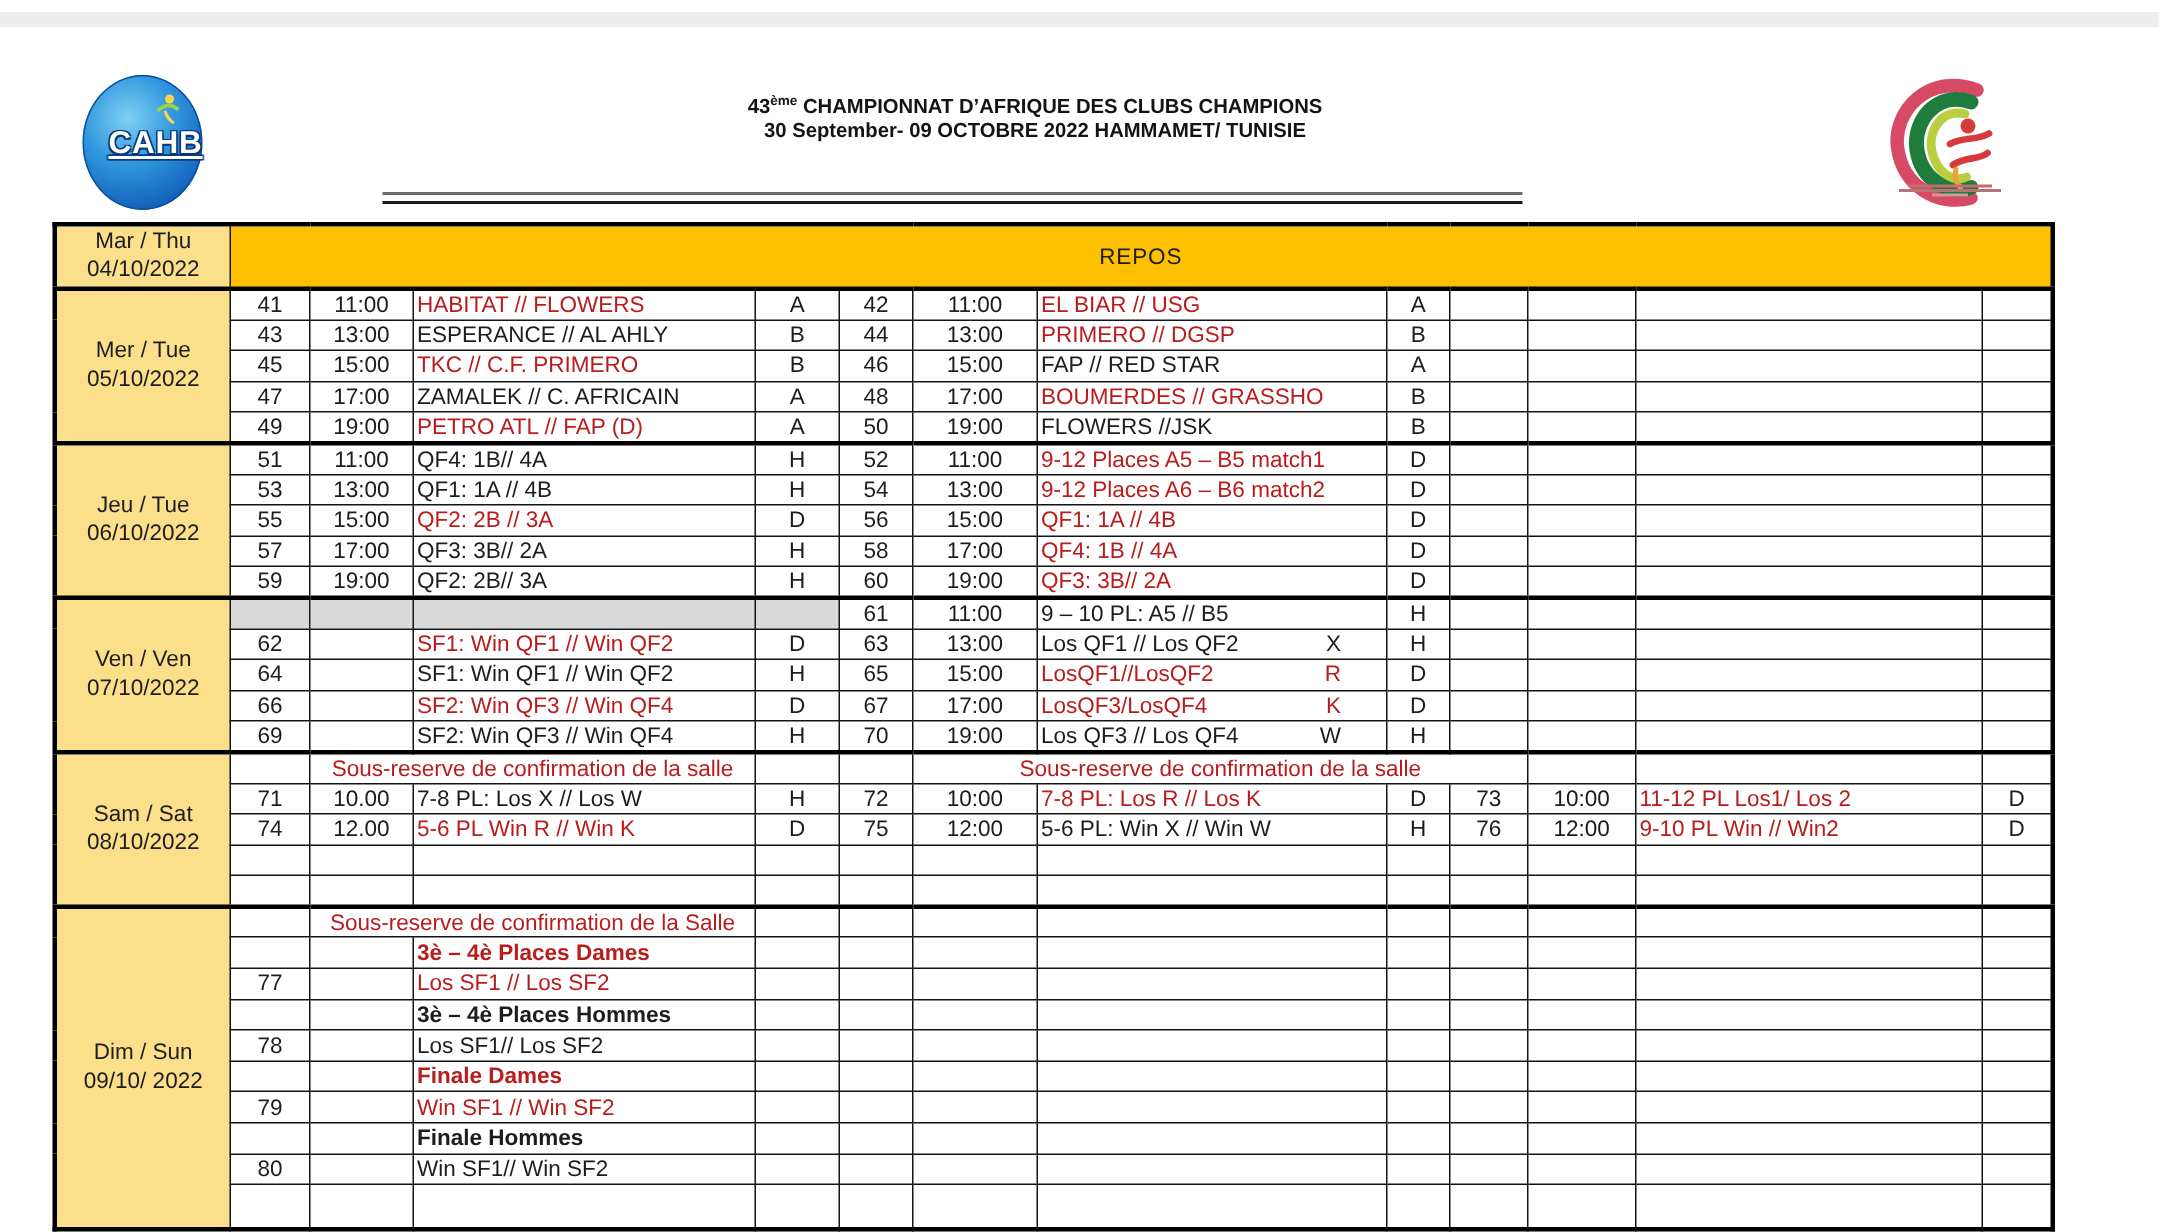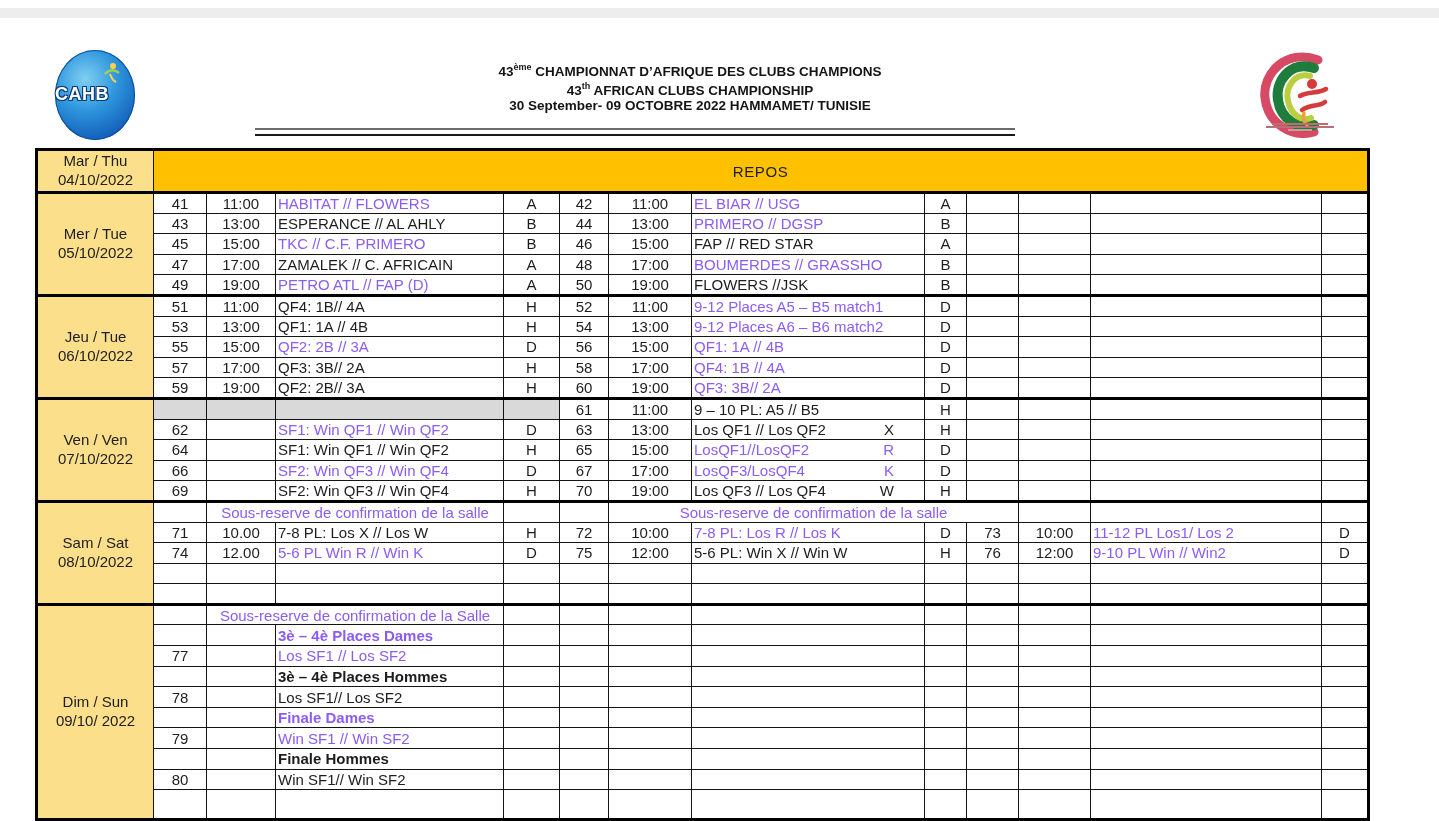--- a/index.html
+++ b/index.html
@@ -10,23 +10,24 @@
     color:#1d1d1d;
   }
   .top-strip{position:absolute;left:0;top:8px;width:100%;height:10px;background:#ededed;}
   
   .cahb-logo{
     position:absolute;left:55px;top:50px;width:80px;height:90px;border-radius:50%;
     background:radial-gradient(circle at 38% 32%, #7fd0f2 0%, #2f96dd 40%, #1565bd 75%, #0a4f9e 100%);
     box-shadow:0 0 0 1px #0a4f9e inset;
   }
   .cahb-logo .cahb-text{
-    position:absolute;left:0;right:0;top:34px;text-align:left;
-    font-size:18px;font-weight:bold;letter-spacing:0.5px;color:#fff;
+    position:absolute;left:0;right:0;top:34px;text-align:right;
+    font-size:21px;font-weight:bold;letter-spacing:0.5px;color:#fff;
     text-shadow:-1px -1px 0 #093a7a,1px -1px 0 #093a7a,-1px 1px 0 #093a7a,1px 1px 0 #093a7a;
+    text-decoration:underline;
   }
   .cahb-figure{position:absolute;right:13px;top:12px;}
   .title-block{
     position:absolute;left:340px;top:60px;width:700px;text-align:center;
     font-weight:bold;font-size:13.5px;line-height:15.5px;color:#141414;white-space:nowrap;
   }
   .title-block sup{font-size:9px;}
   .double-rule{
     position:absolute;left:255px;top:128px;width:760px;height:4px;
     border-top:2px solid #6b6b6b;border-bottom:2.5px solid #1a1a1a;
@@ -55,21 +56,21 @@
   td.c-repos{
     background:#FFC000;text-align:center;font-weight:normal;font-size:15.5px;letter-spacing:0.6px;
   }
   td.c-num{text-align:center;}
   td.c-time{text-align:center;}
   td.c-match{text-align:left;padding-left:6px;}
   td.c-match .mwrap{display:flex;}
   td.c-match .tg{margin-left:auto;margin-right:28px;}
   td.c-venue{text-align:center;}
   td.c-banner{text-align:center;color:#e02626;}
-  td.red{color:#8b5cf6;}
+  td.red{color:#b91c1c;}
   td.bold{font-weight:bold;}
   td.grey{background:#D9D9D9;}
   td.thickL{border-left-width:2.5px;}
   tr.block-top td{border-top:3px solid #000;}
 </style>
 </head>
 <body>
 
 <div class="top-strip"></div>
 
@@ -79,21 +80,20 @@
       <circle cx="11" cy="4" r="3" fill="#ffd24a"></circle>
       <path d="M3 12 Q10 5 17 11" stroke="#9fd14a" stroke-width="2.5" fill="none"></path>
       <path d="M8 12 Q10 18 14 20" stroke="#ffd24a" stroke-width="2" fill="none"></path>
     </svg>
   </span>
   <div class="cahb-text">CAHB</div>
 </div>
 
 <div class="title-block">
   <div><span>43</span><sup>ème</sup><span> CHAMPIONNAT D’AFRIQUE DES CLUBS CHAMPIONS</span></div>
-  <div><span>43</span><sup>th</sup><span> AFRICAN CLUBS CHAMPIONSHIP</span></div>
   <div>30 September- 09 OCTOBRE 2022 HAMMAMET/ TUNISIE</div>
 </div>
 
 <div class="double-rule"></div>
 
 <div class="champ-logo">
   <svg width="96" height="88" viewBox="0 0 96 88">
     <path d="M66 10 C34 -2 10 24 13 48 C16 74 40 88 62 82" stroke="#d64a66" stroke-width="9" fill="none" stroke-linecap="round"></path>
     <path d="M62 18 C38 10 23 32 26 50 C29 70 47 80 62 75" stroke="#1e7c3c" stroke-width="10" fill="none" stroke-linecap="round"></path>
     <path d="M58 26 C42 22 33 38 36 51 C39 65 50 72 59 68" stroke="#b9cf3f" stroke-width="6" fill="none" stroke-linecap="round"></path>

